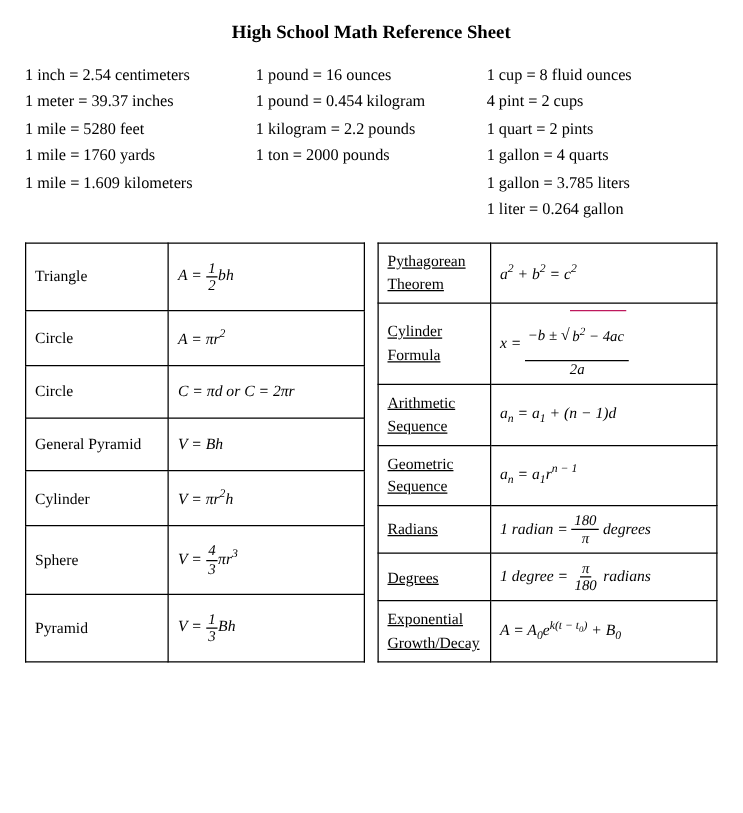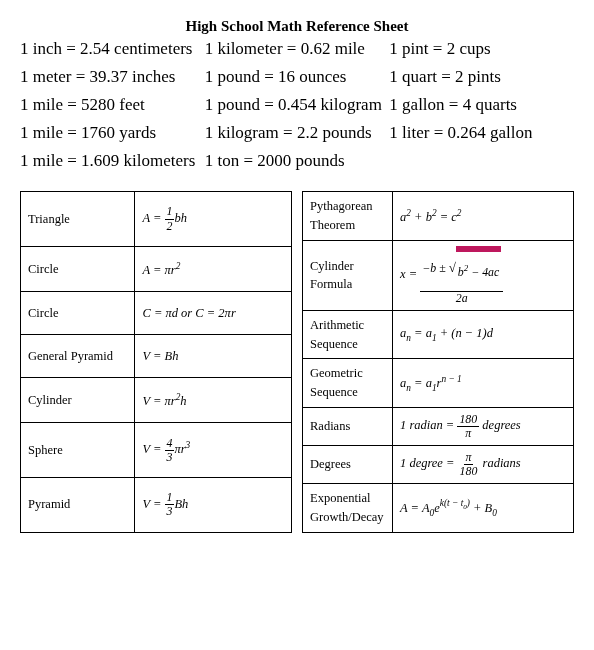--- a/index.html
+++ b/index.html
@@ -9,95 +9,97 @@
       background: #fff;
       color: #000;
       width: 594px;
       min-height: 650px;
       padding: 18px 20px;
     }
     .title {
       text-align: center;
       font-weight: bold;
       font-size: 15px;
+      margin-bottom: 14px;
     }
     .conversions {
       display: flex;
       justify-content: space-between;
       margin-bottom: 16px;
-      font-size: 17px;
+      font-size: 13px;
       line-height: 1.65;
     }
     .conv-col { flex: 1; }
     .tables-wrapper {
       display: flex;
       gap: 10px;
     }
     table {
       border-collapse: collapse;
       flex: 1;
       font-size: 12.5px;
     }
     td {
       border: 1px solid #000;
       padding: 5px 7px;
       vertical-align: middle;
       line-height: 1.5;
     }
     .left-table td:first-child { width: 95px; }
     .left-table td:last-child { width: 130px; }
-    .right-table td:first-child { width: 90px; }
+    .right-table td:first-child { width: 90px; text-decoration: underline; }
     .right-table td:last-child { }
     .formula { font-style: italic; }
     sup { font-size: 0.75em; vertical-align: super; }
     sub { font-size: 0.75em; vertical-align: sub; }
     .frac {
       display: inline-flex;
       flex-direction: column;
       align-items: center;
       vertical-align: middle;
       font-size: 0.95em;
       line-height: 1.1;
     }
     .frac .num { border-bottom: 1px solid #000; padding: 0 2px; }
     .frac .den { padding: 0 2px; }
     .sqrt-wrapper {
       display: inline-flex;
       align-items: center;
     }
     .radical-content {
-      border-top: 6px solid #be185d;
+      border-top: 1px solid #be185d;
       padding: 12px 2px;
       display: inline-block;
     }
   </style>
 </head>
 <body>
 
 <div class="title">High School Math Reference Sheet</div>
 
 <div class="conversions">
   <div class="conv-col">
     <div>1 inch = 2.54 centimeters</div>
     <div>1 meter = 39.37 inches</div>
     <div>1 mile = 5280 feet</div>
     <div>1 mile = 1760 yards</div>
     <div>1 mile = 1.609 kilometers</div>
   </div>
   <div class="conv-col">
-    <div>1 kilometer = 0.62 mile</div>
     <div>1 pound = 16 ounces</div>
     <div>1 pound = 0.454 kilogram</div>
     <div>1 kilogram = 2.2 pounds</div>
     <div>1 ton = 2000 pounds</div>
   </div>
   <div class="conv-col">
-    <div>1 pint = 2 cups</div>
+    <div>1 cup = 8 fluid ounces</div>
+    <div>4 pint = 2 cups</div>
     <div>1 quart = 2 pints</div>
     <div>1 gallon = 4 quarts</div>
+    <div>1 gallon = 3.785 liters</div>
     <div>1 liter = 0.264 gallon</div>
   </div>
 </div>
 
 <div class="tables-wrapper">
 
   <table class="left-table">
     <tbody>
       <tr>
         <td>Triangle</td>

